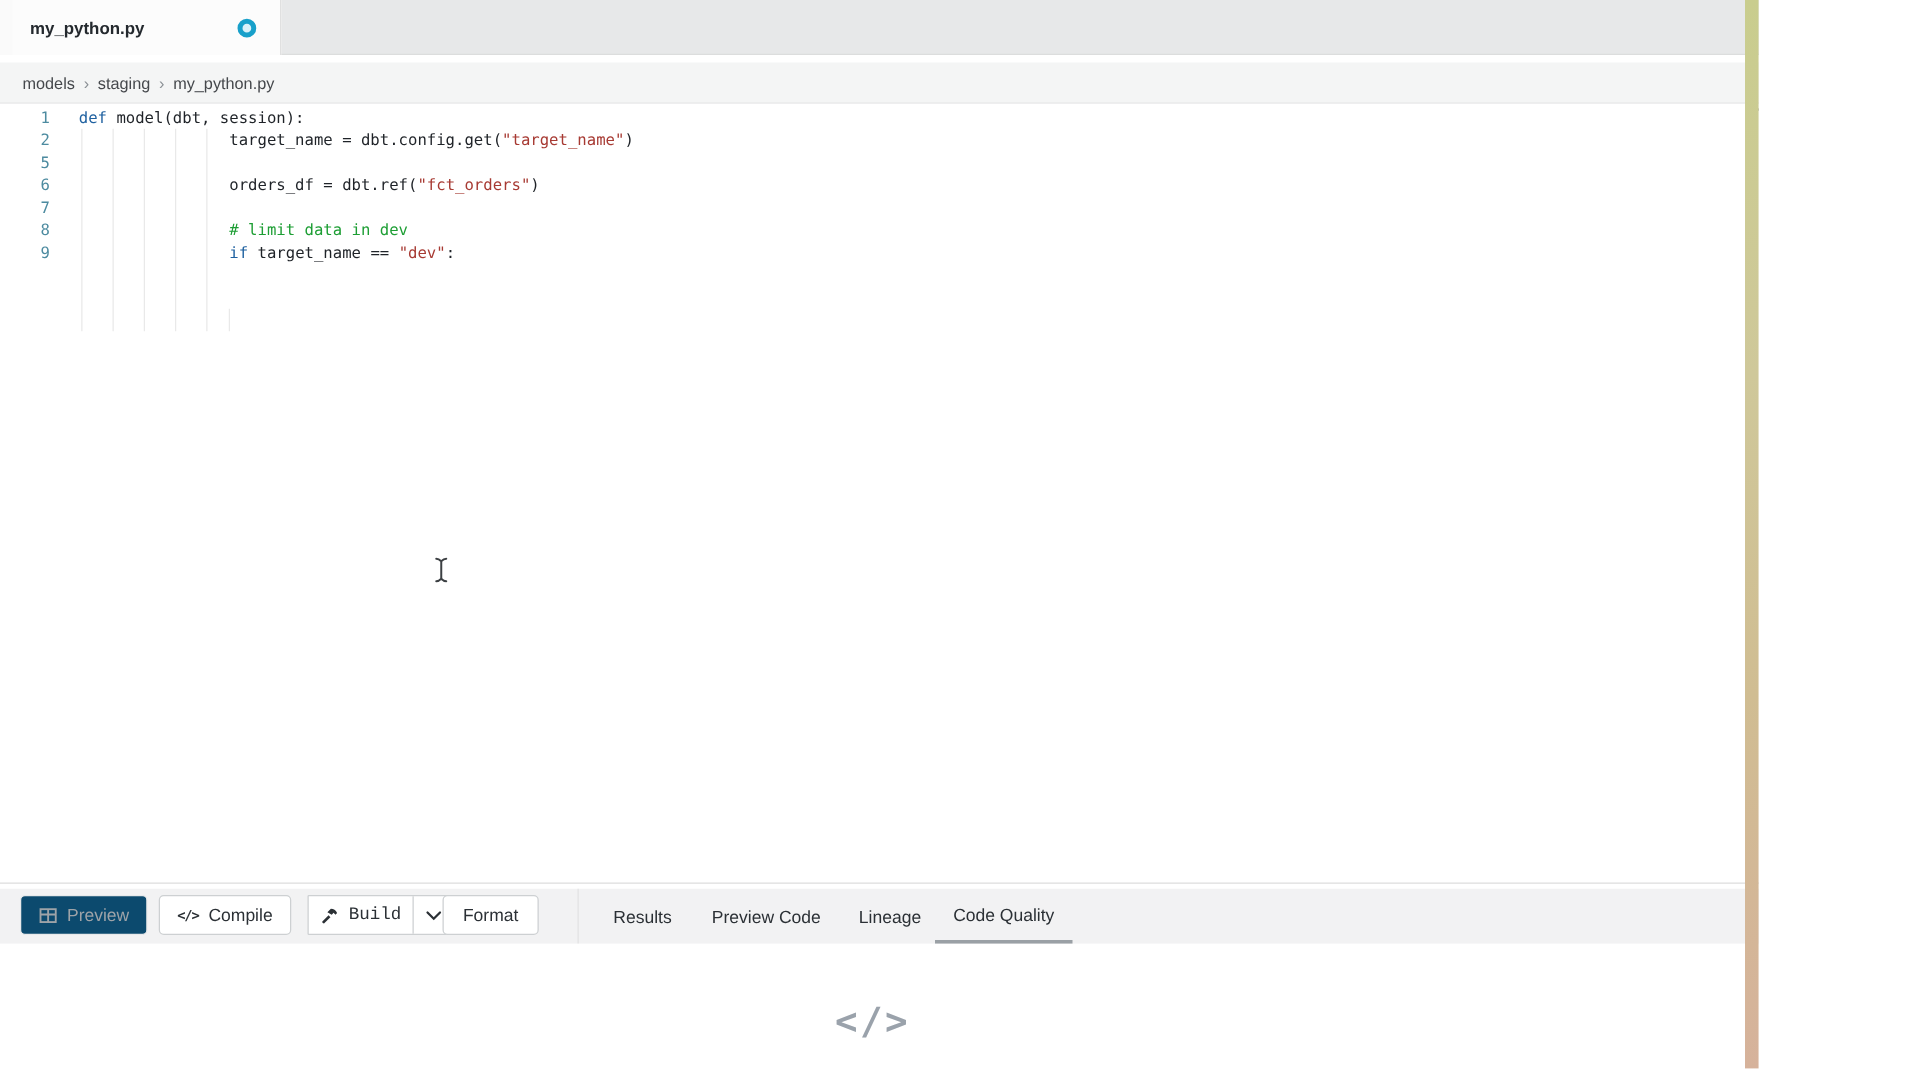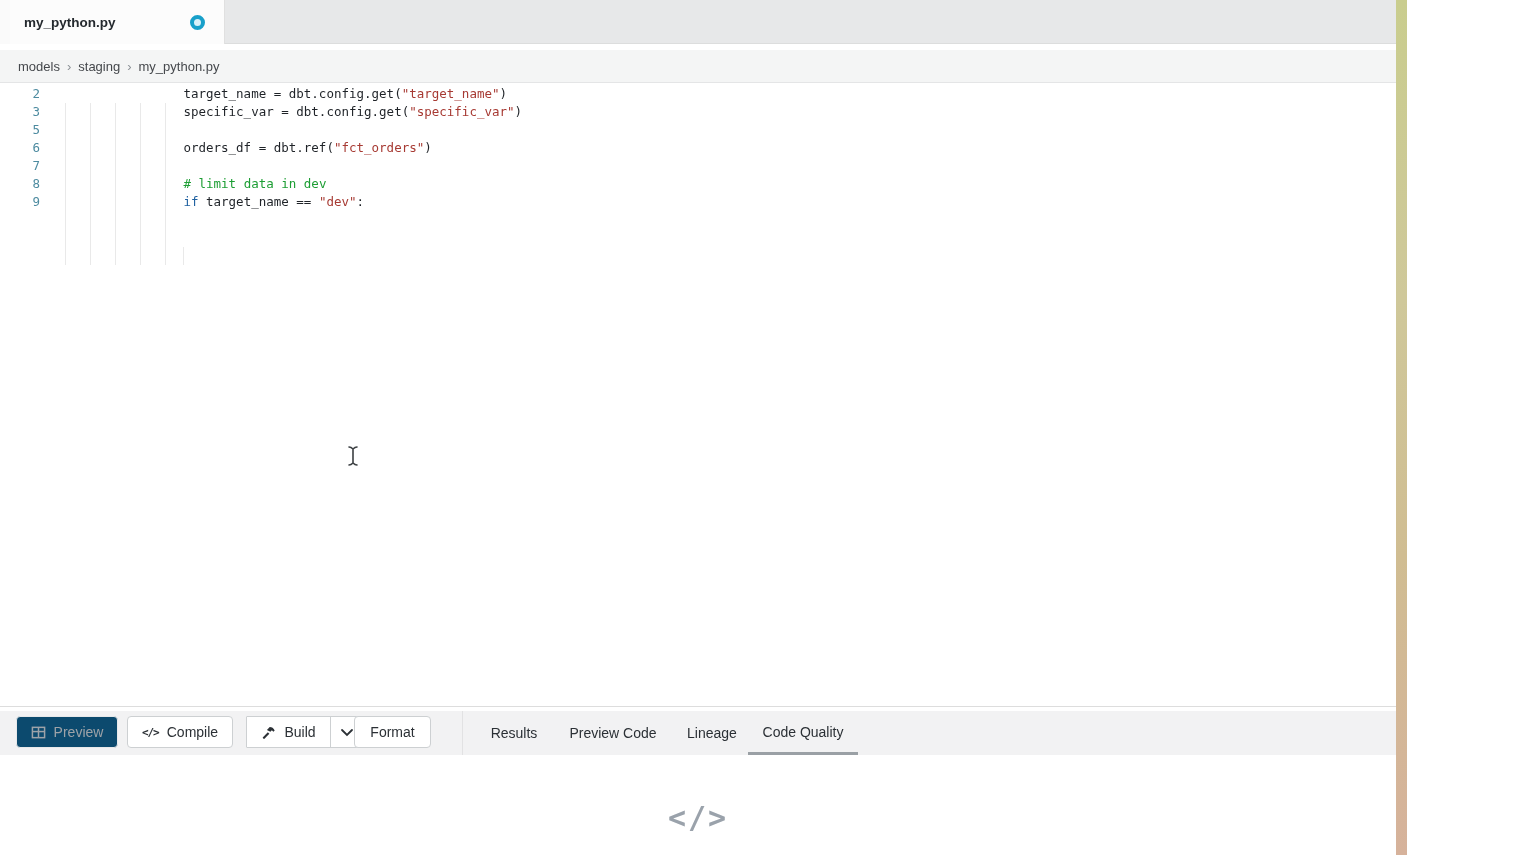--- a/index.html
+++ b/index.html
@@ -68,21 +68,21 @@
   .scroll-marker-stem { position:absolute; left:1503px; top:132px; width:8px; height:17px; background:#9a9a9a; }
   
   .mouse-cursor { position:absolute; left:346px; top:362px; z-index:40; }
   
   .bottombar { position:absolute; left:0; top:711px; width:1518px; height:44px; background:#f2f2f3; }
   .btn { position:absolute; top:5px; height:32px; border-radius:4px; display:flex; align-items:center; justify-content:center; gap:8px;
     font-size:14px; font-weight:500; color:#2b3035; background:#ffffff; border:1px solid #cdd0d2; cursor:pointer; }
   .btn.disabled { background:#0c4a6e; border:1px solid #e8e9ea; color:#9ea3a8; cursor:default; }
   .btn-preview { left:16px; width:102px; }
   .btn-compile { left:127px; width:106px; }
-  .build-group { position:absolute; left:246px; top:5px; width:118px; height:32px; background:#fff; border:1px solid #cdd0d2; border-radius:1px; display:flex; }
+  .build-group { position:absolute; left:246px; top:5px; width:118px; height:32px; background:#fff; border:1px solid #cdd0d2; border-radius:1px; display:flex;font-family:Liberation Mono, monospace; }
   .build-main { flex:1; display:flex; align-items:center; justify-content:center; gap:8px; font-size:14px; font-weight:500; cursor:pointer; }
   .build-caret { width:33px; border-left:1px solid #cdd0d2; display:flex; align-items:center; justify-content:center; cursor:pointer; }
   .btn-format { left:354px; width:77px; }
   .toolbar-divider { position:absolute; left:462px; top:0px; width:1px; height:44px; background:#e2e2e3; }
   .code-icon-sm { font-family:"DejaVu Sans Mono", monospace; font-size:11px; font-weight:700; letter-spacing:-1px; }
   
   .ptab { position:absolute; top:0; height:44px; display:flex; align-items:center; justify-content:center;
     font-size:14px; color:#2b3035; cursor:pointer; }
   .ptab-results { left:492px; width:44px; }
   .ptab-compiled { left:567px; width:92px; }
@@ -121,22 +121,22 @@
     <svg width="14" height="14" viewBox="0 0 16 16">
       <path d="M1.5 1.5 h10 l3 3 v10 h-13 z" fill="none" stroke="#ffffff" stroke-width="1.8"></path>
       <rect x="4.2" y="8.3" width="7.6" height="5" fill="#ffffff"></rect>
       <rect x="4.8" y="1.8" width="6" height="3.4" fill="#ffffff"></rect>
     </svg>
     <span>Save</span>
   </button>
 
   <div class="editor">
     <div id="code-lines">
+        <div class="code-row"><span class="gutter">1</span><span class="code-text"><span class="tk-kw">def</span><span class="tk-pl"> model(dbt, session):</span></span></div>
         <div class="code-row"><span class="gutter">2</span><span class="code-text"><span class="tk-pl">                target_name = dbt.config.get(</span><span class="tk-str">"target_name"</span><span class="tk-pl">)</span></span></div>
-        <div class="code-row"><span class="gutter">3</span><span class="code-text"><span class="tk-pl">                specific_var = dbt.config.get(</span><span class="tk-str">"specific_var"</span><span class="tk-pl">)</span></span></div>
         <div class="code-row"><span class="gutter">5</span><span class="code-text"></span></div>
         <div class="code-row"><span class="gutter">6</span><span class="code-text"><span class="tk-pl">                orders_df = dbt.ref(</span><span class="tk-str">"fct_orders"</span><span class="tk-pl">)</span></span></div>
         <div class="code-row"><span class="gutter">7</span><span class="code-text"></span></div>
         <div class="code-row"><span class="gutter">8</span><span class="code-text"><span class="tk-pl">                </span><span class="tk-com"># limit data in dev</span></span></div>
         <div class="code-row"><span class="gutter">9</span><span class="code-text"><span class="tk-pl">                </span><span class="tk-kw">if</span><span class="tk-pl"> target_name == </span><span class="tk-str">"dev"</span><span class="tk-pl">:</span></span></div>
       </div>
 
     <div class="indent-guide" style="left:65px"></div>
     <div class="indent-guide" style="left:90px"></div>
     <div class="indent-guide" style="left:115px"></div>

